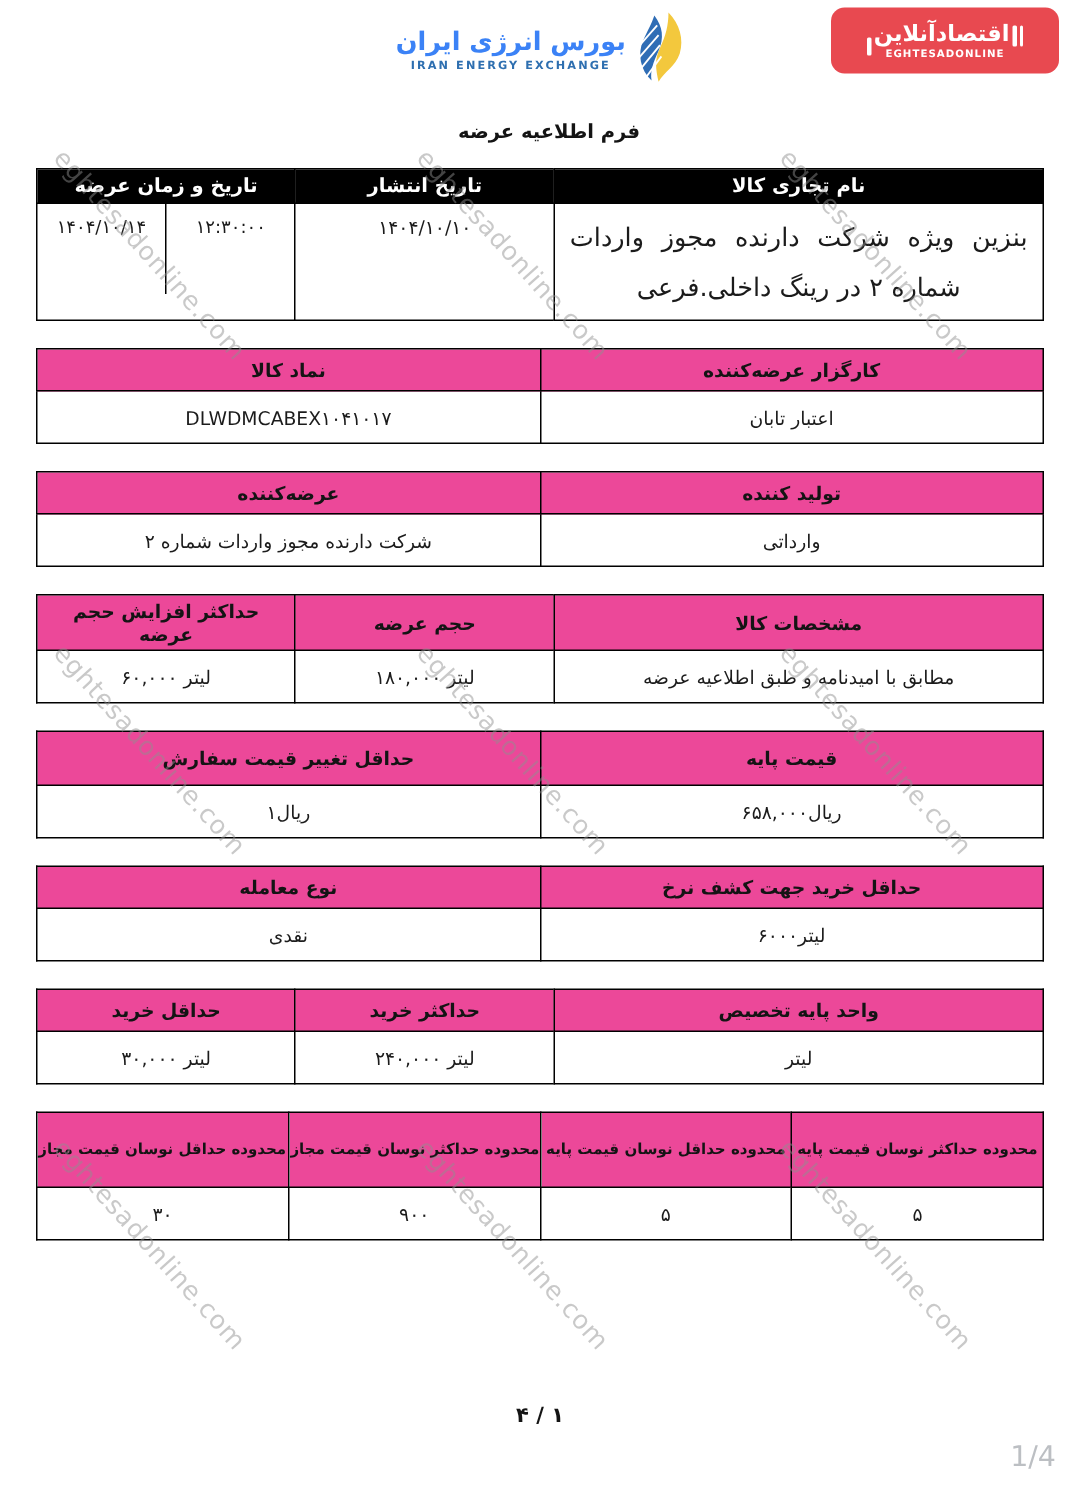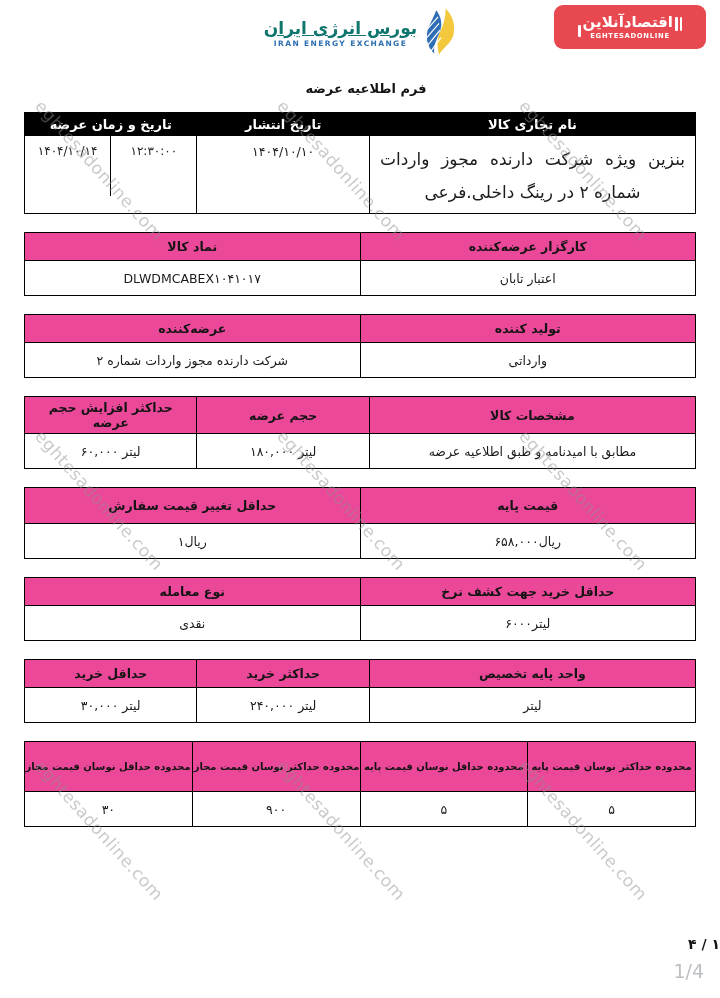--- a/index.html
+++ b/index.html
@@ -15,21 +15,21 @@
   .wm{
     position:absolute;font-size:17px;color:#8f8f8f;opacity:.48;
     transform:rotate(48deg);transform-origin:0 0;white-space:nowrap;
     direction:ltr;letter-spacing:.5px;
   }
 
   
   .masthead{position:relative;height:62px;padding-top:6px;}
   .logo{display:flex;justify-content:center;align-items:center;gap:7px;}
   .logo-text{text-align:center;line-height:1.25;}
-  .logo-fa{color:#0f766e;font-size:17px;font-weight:bold;text-decoration:underline;}
+  .logo-fa{color:#3b82f6;font-size:17px;font-weight:bold;}
   .logo-en{color:#2e6fb0;font-size:7.5px;font-weight:bold;letter-spacing:1.4px;}
   .badge{
     position:absolute;right:14px;top:5px;width:152px;height:44px;
     background:#e84950;border-radius:9px;color:#fff;
     display:flex;flex-direction:column;align-items:center;justify-content:center;
     line-height:1.1;
   }
   .badge-row{display:flex;align-items:flex-end;gap:2px;direction:rtl;}
   .badge-bars{display:inline-flex;gap:2px;align-items:flex-end;}
   .badge-bars i{display:block;width:2.5px;height:14px;background:#fff;border-radius:1px;}
@@ -61,21 +61,21 @@
   .split-half{flex:1;text-align:center;padding-top:8px;font-size:12px;}
   .split-half:first-child{border-inline-end:1px solid #000;}
 
   .t5 .hrow{height:36px;}
   .t8 th{font-size:10px;padding:19px 1px;white-space:nowrap;overflow:hidden;}
   .num{font-size:12px;}
 
   .w50{width:50%;} .w25{width:25%;} .w48{width:48.6%;} .w26{width:25.7%;} .w257{width:25.7%;}
 
   
-  .page-fa{position:absolute;left:0;right:0;top:936px;text-align:right;
+  .page-fa{position:absolute;left:0;right:0;top:936px;text-align:center;
     font-size:14px;font-weight:bold;color:#141414;direction:ltr;z-index:2;}
   .page-en{position:absolute;right:16px;top:960px;font-size:19px;color:#bcbfc3;direction:ltr;z-index:2;}
 </style>
 </head>
 <body>
 
 <div class="page">
 
   <div class="masthead">
     <div class="logo">

